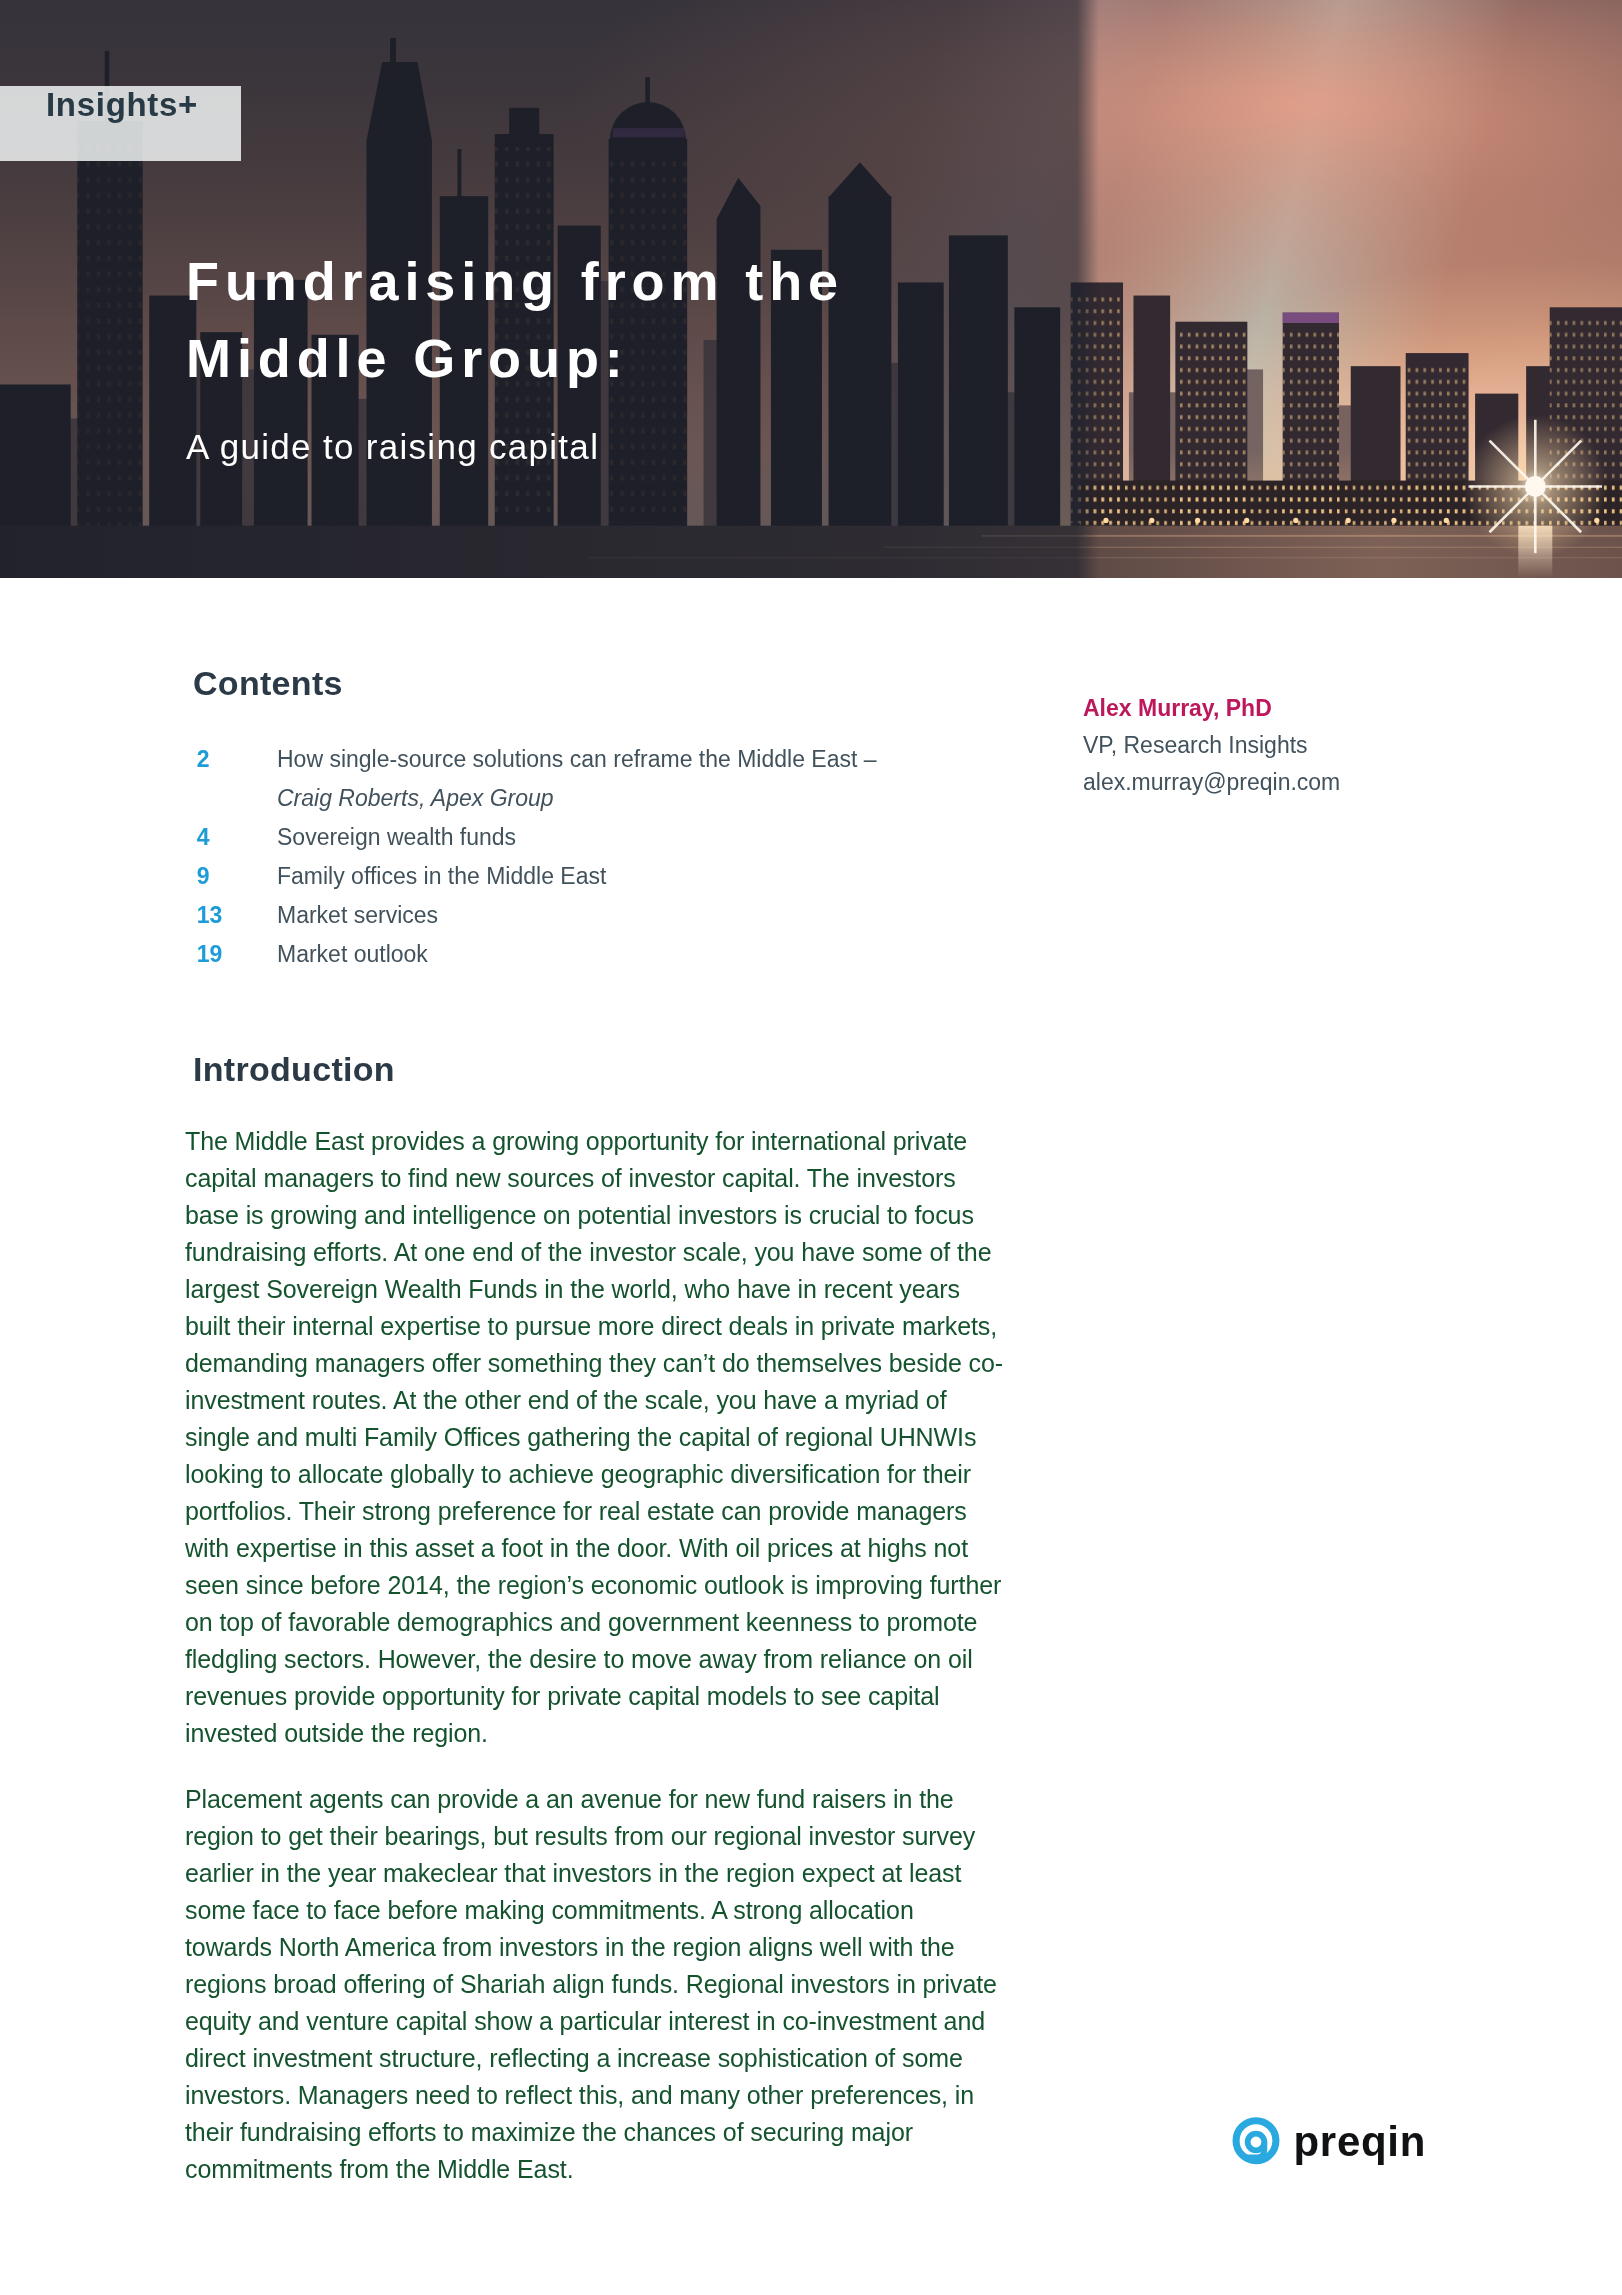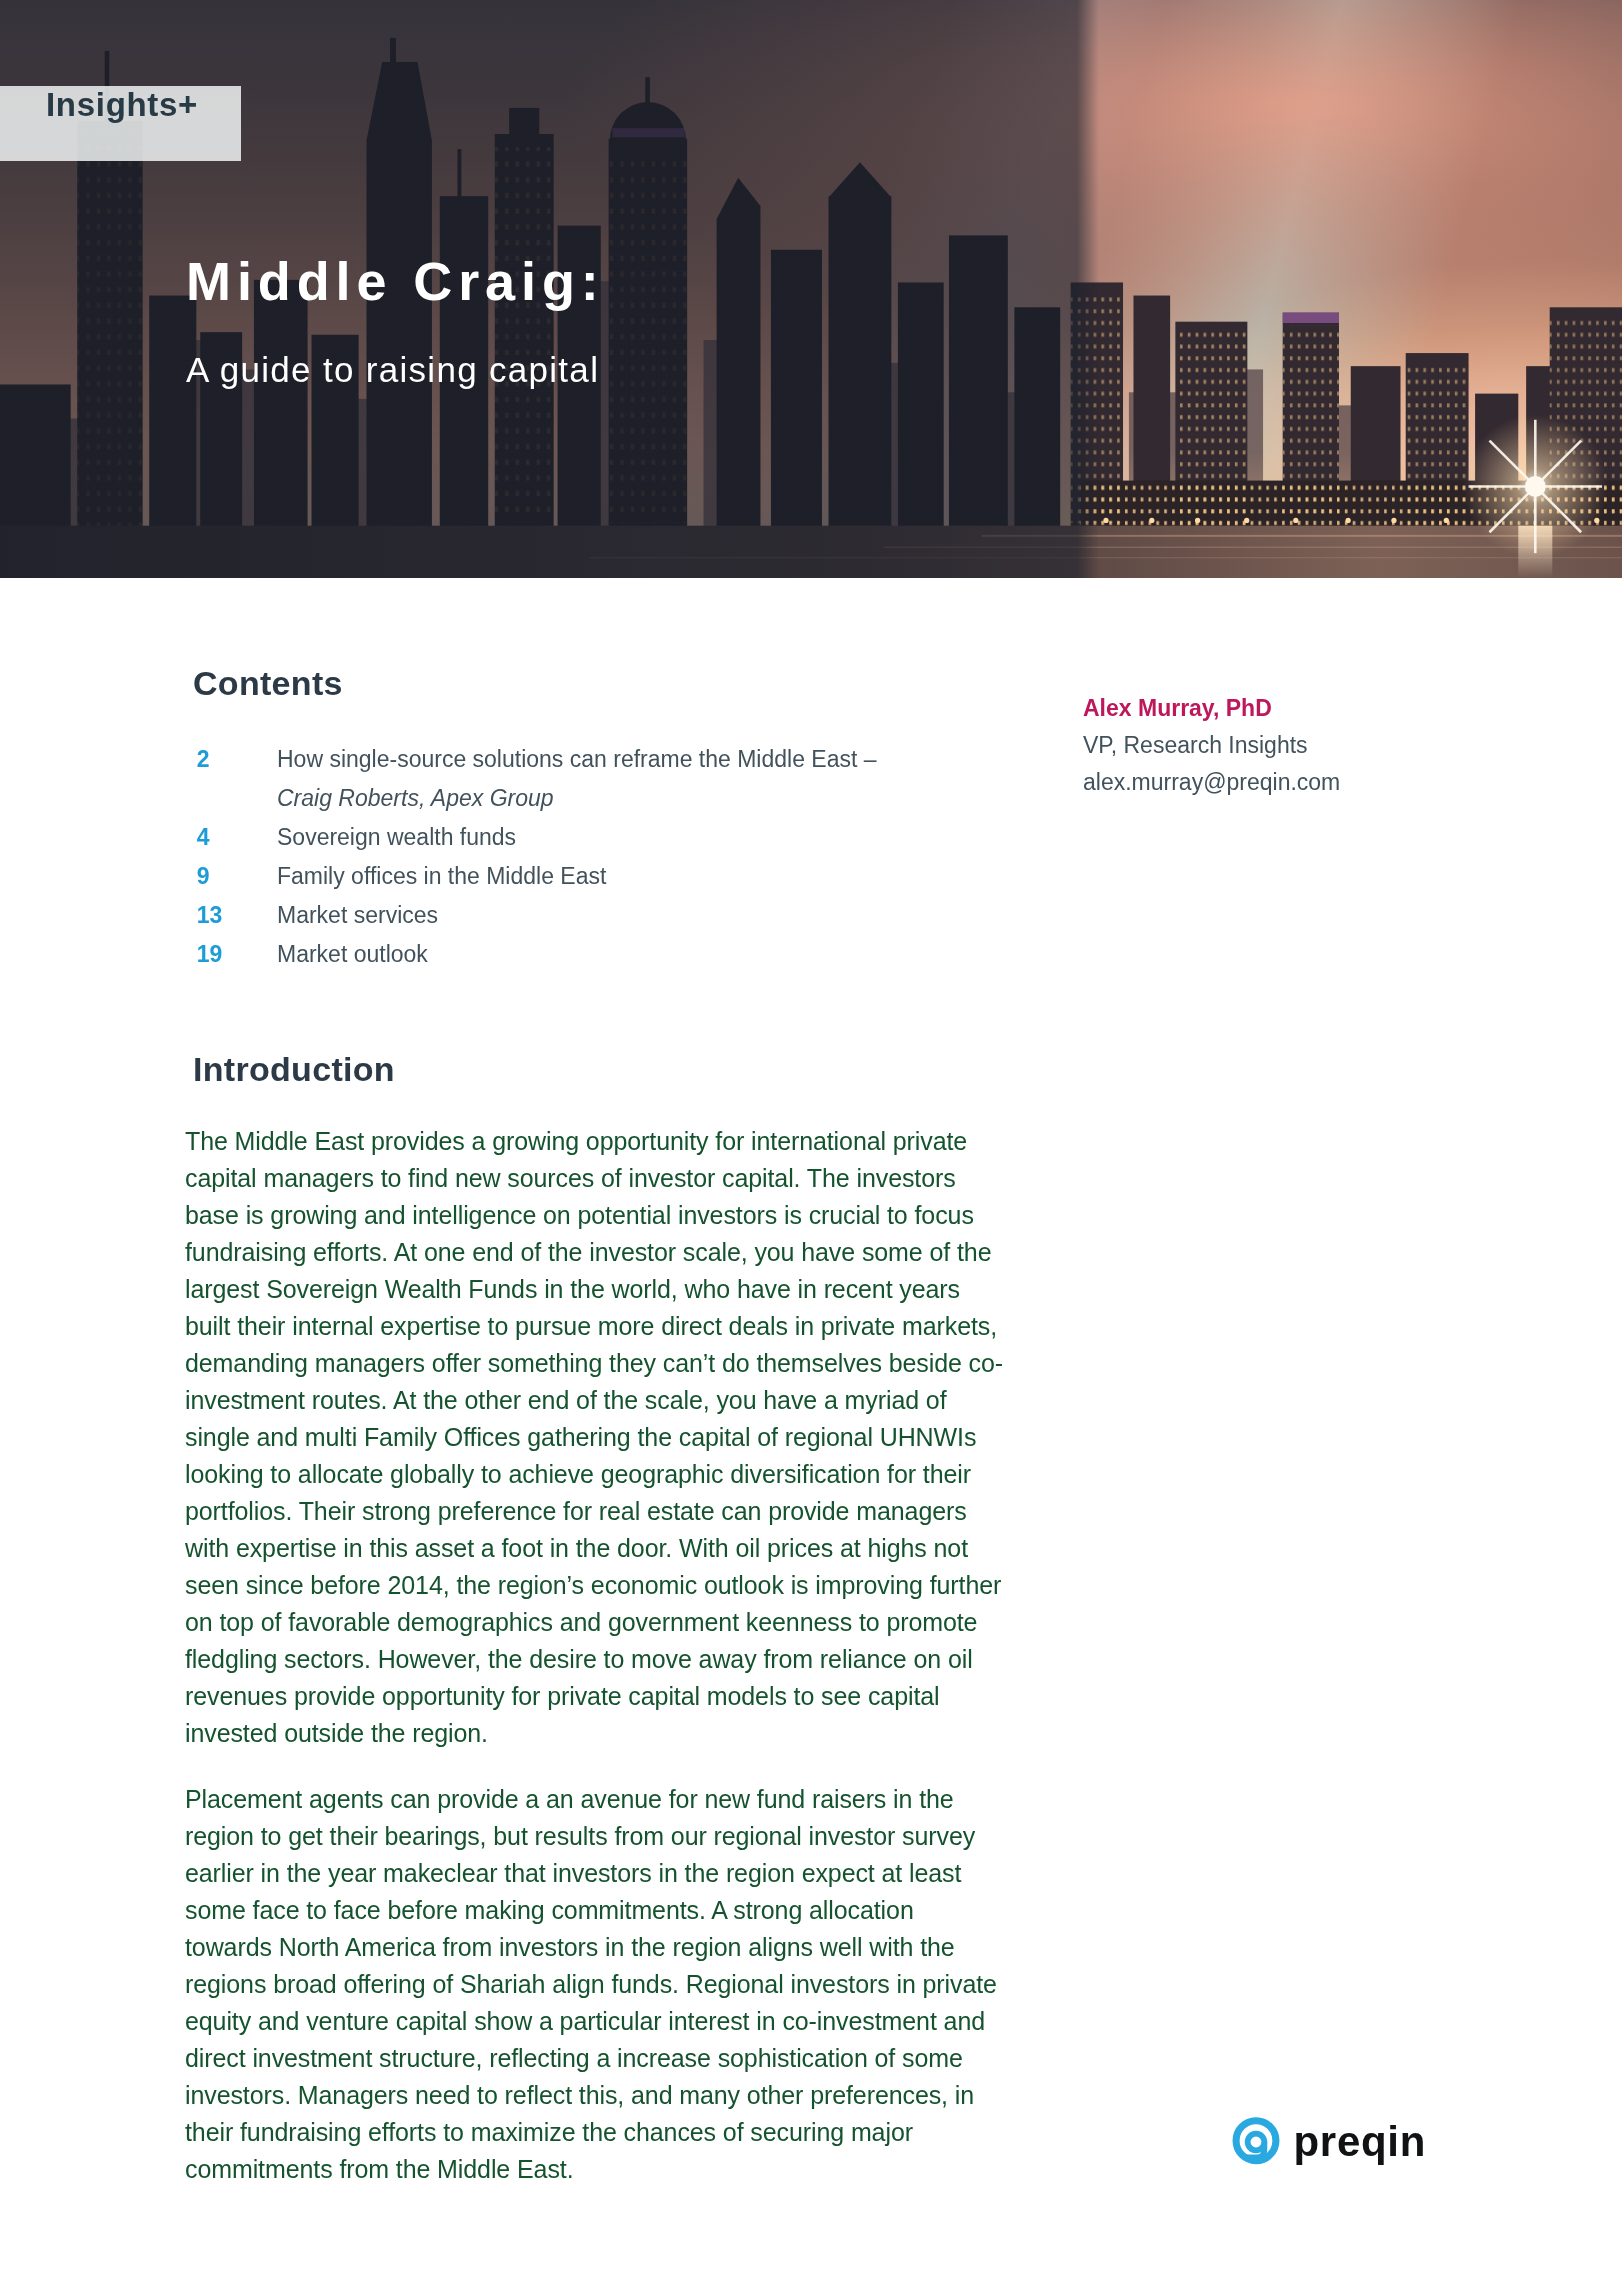--- a/index.html
+++ b/index.html
@@ -193,21 +193,22 @@
     </svg>
 
     <div class="hero-overlay"></div>
 
     <div class="badge">
       <span>Insights+</span>
     </div>
 
     <div class="hero-text">
       <h1 class="title">
-        <span>Middle Craig:</span>
+        <span>Fundraising from the</span>
+        <span>Middle Group:</span>
       </h1>
       <p class="subtitle">A guide to raising capital</p>
     </div>
   </header>
 
   <section class="contents">
     <h2 class="sec-h">Contents</h2>
     <ul>
       <li>
         <span class="pg">2</span>

